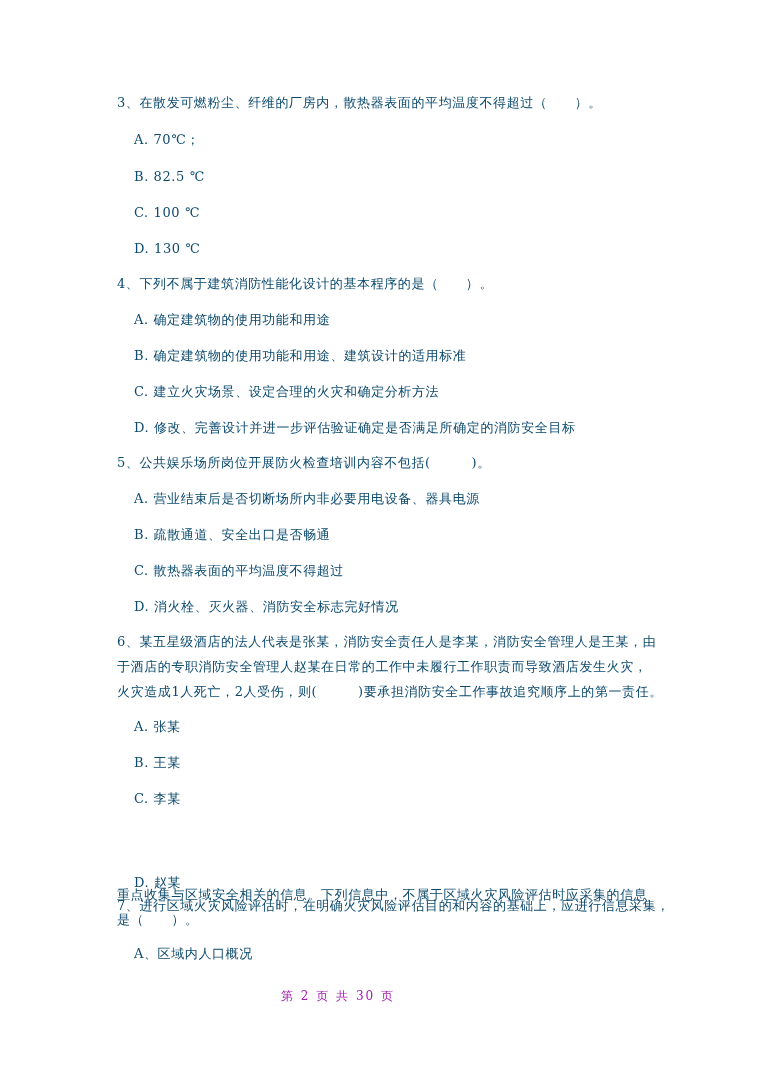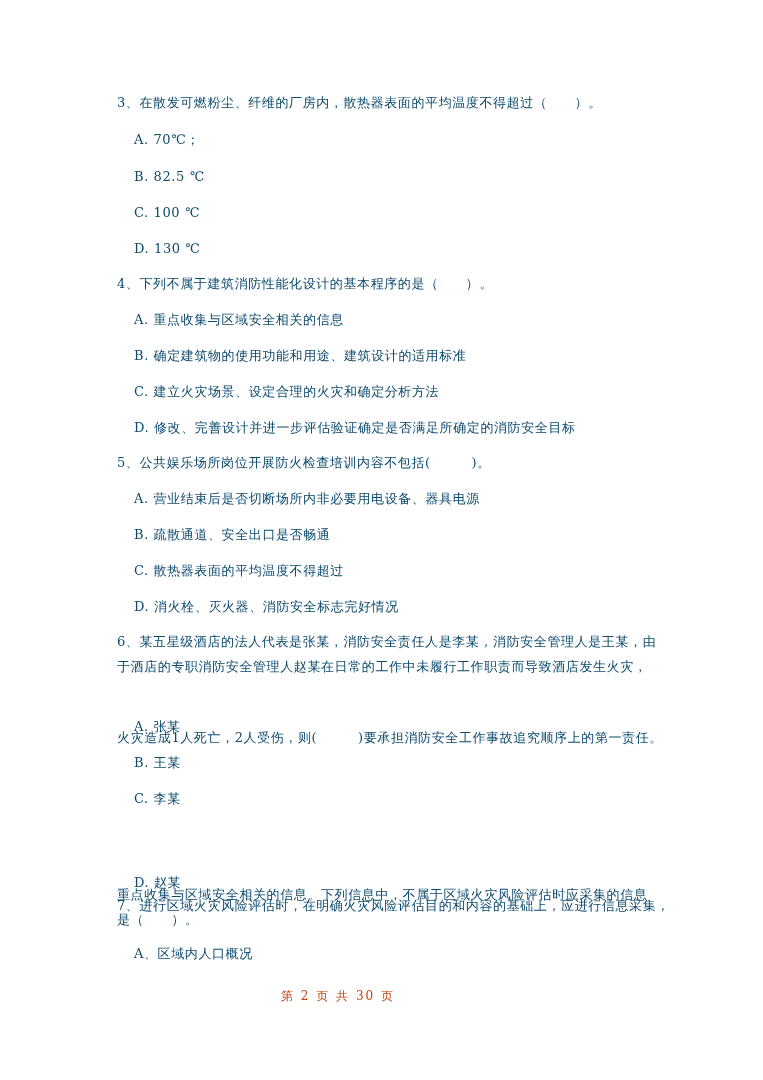--- a/index.html
+++ b/index.html
@@ -32,50 +32,50 @@
     }
     .q { left: 117px; }
     .opt { left: 134px; }
     .footer {
       position: absolute;
       left: 0;
       width: 676px;
       top: 988px;
       text-align: center;
       font-size: 12px;
-      color: #c2410c;
+      color: #a21caf;
       letter-spacing: 2px;
     }
   </style>
 </head>
 <body>
 
 <div class="page">
 
   <div class="line q" style="top:95px;">3、在散发可燃粉尘、纤维的厂房内，散热器表面的平均温度不得超过（　　）。</div>
   <div class="line opt" style="top:132px;">A. 70℃；</div>
   <div class="line opt" style="top:169px;">B. 82.5 ℃</div>
   <div class="line opt" style="top:205px;">C. 100 ℃</div>
   <div class="line opt" style="top:241px;">D. 130 ℃</div>
 
   <div class="line q" style="top:276px;">4、下列不属于建筑消防性能化设计的基本程序的是（　　）。</div>
-  <div class="line opt" style="top:312px;">A. 重点收集与区域安全相关的信息</div>
+  <div class="line opt" style="top:312px;">A. 确定建筑物的使用功能和用途</div>
   <div class="line opt" style="top:348px;">B. 确定建筑物的使用功能和用途、建筑设计的适用标准</div>
   <div class="line opt" style="top:420px;">D. 修改、完善设计并进一步评估验证确定是否满足所确定的消防安全目标</div>
   <div class="line opt" style="top:384px;">C. 建立火灾场景、设定合理的火灾和确定分析方法</div>
 
   <div class="line q" style="top:455px;">5、公共娱乐场所岗位开展防火检查培训内容不包括(　　　)。</div>
   <div class="line opt" style="top:491px;">A. 营业结束后是否切断场所内非必要用电设备、器具电源</div>
   <div class="line opt" style="top:527px;">B. 疏散通道、安全出口是否畅通</div>
   <div class="line opt" style="top:563px;">C. 散热器表面的平均温度不得超过</div>
   <div class="line opt" style="top:599px;">D. 消火栓、灭火器、消防安全标志完好情况</div>
 
   <div class="line q" style="top:634px;">6、某五星级酒店的法人代表是张某，消防安全责任人是李某，消防安全管理人是王某，由</div>
   <div class="line q" style="top:659px;">于酒店的专职消防安全管理人赵某在日常的工作中未履行工作职责而导致酒店发生火灾，</div>
-  <div class="line q" style="top:684px;margin-top:46px;">火灾造成1人死亡，2人受伤，则(　　　)要承担消防安全工作事故追究顺序上的第一责任。</div>
+  <div class="line q" style="top:684px;">火灾造成1人死亡，2人受伤，则(　　　)要承担消防安全工作事故追究顺序上的第一责任。</div>
   <div class="line opt" style="top:719px;">A. 张某</div>
   <div class="line opt" style="top:755px;">B. 王某</div>
   <div class="line opt" style="top:791px;">C. 李某</div>
   <div class="line opt" style="top:827px;margin-top:48px;">D. 赵某</div>
 
   <div class="line q" style="top:862px;margin-top:36px;">7、进行区域火灾风险评估时，在明确火灾风险评估目的和内容的基础上，应进行信息采集，</div>
   <div class="line q" style="top:887px;">重点收集与区域安全相关的信息。下列信息中，不属于区域火灾风险评估时应采集的信息</div>
   <div class="line q" style="top:912px;">是（　　）。</div>
   <div class="line opt" style="top:946px;">A、区域内人口概况</div>
 

